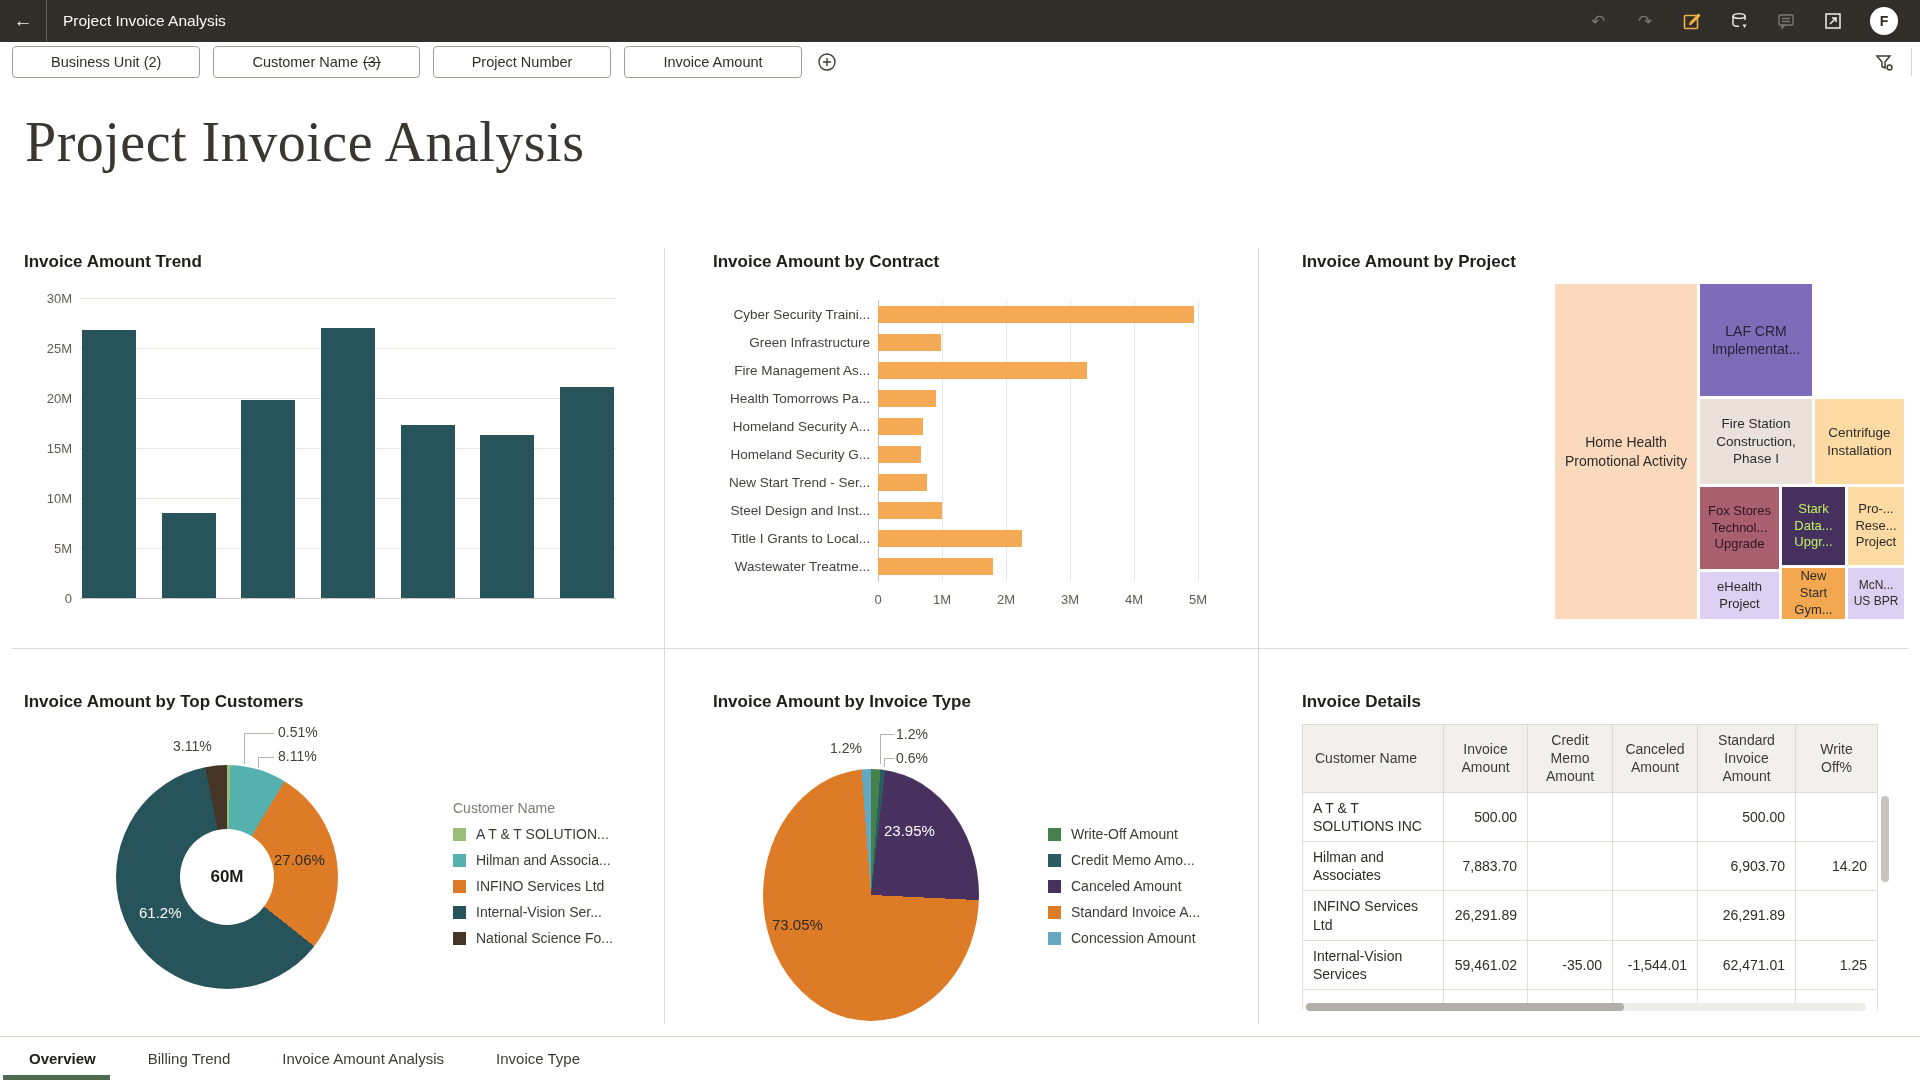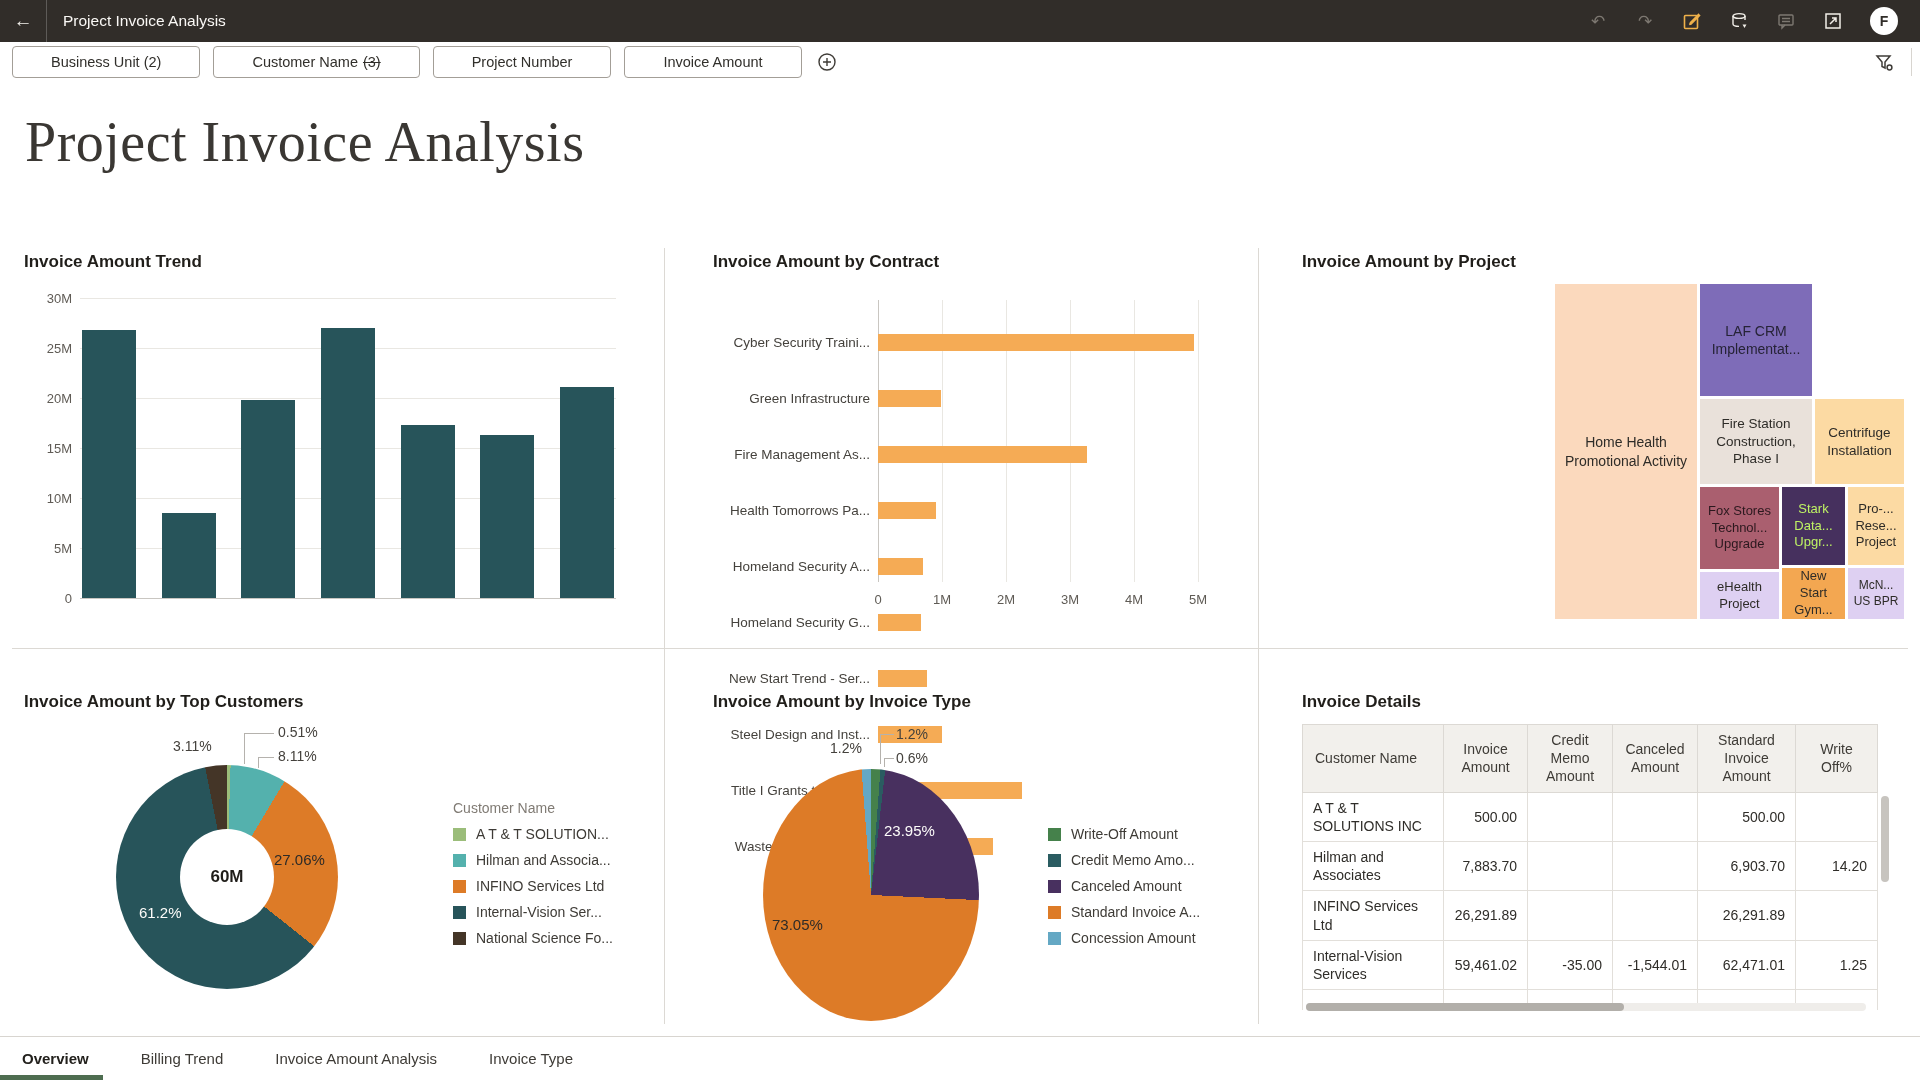--- a/index.html
+++ b/index.html
@@ -48,21 +48,21 @@
   .ytick{position:absolute;left:-62px;width:54px;text-align:right;font-size:13px;color:#5f5b55;
          transform:translateY(-50%);}
   .bars{position:absolute;left:0;top:0;width:100%;height:100%;display:flex;
         align-items:flex-end;justify-content:space-between;padding:0 2px;box-sizing:border-box;}
   .bar{width:54px;background:#27545a;cursor:pointer;}
   
   .contract-grid{position:absolute;left:178px;top:52px;width:322px;height:282px;}
   .gridline-v{position:absolute;top:0;height:100%;width:1px;background:#e9e7e2;}
   .gridline-v.zero{background:#c9c6c1;}
   .contract-rows{position:absolute;left:0;top:52px;width:510px;}
-  .crow{display:flex;align-items:center;height:28px;margin-top:28px;}
+  .crow{display:flex;align-items:center;height:28px;}
   .cat{width:170px;text-align:right;padding-right:8px;font-size:13.5px;color:#45423d;
        white-space:nowrap;overflow:hidden;flex:none;}
   .bar-h{height:17px;background:#f5ab55;cursor:pointer;}
   .xtick{position:absolute;top:344px;transform:translateX(-50%);font-size:13px;color:#5f5b55;}
   
   .treemap{position:absolute;left:0;top:35px;width:613px;height:337px;}
   .tile{position:absolute;display:flex;align-items:center;justify-content:center;text-align:center;
         border:1px solid #fff;box-sizing:border-box;padding:4px;line-height:1.3;cursor:pointer;
         overflow:hidden;}
   
@@ -88,21 +88,21 @@
   table.det td{border:1px solid #e2dfda;padding:6px 10px;height:36px;line-height:1.3;}
   td.num{text-align:right;}
   .hscroll{position:absolute;left:14px;top:343px;width:560px;height:8px;background:#efedea;
            border-radius:4px;}
   .hscroll-thumb{width:318px;height:8px;background:#b2afaa;border-radius:4px;cursor:pointer;}
   .vscroll-thumb{position:absolute;left:589px;top:136px;width:8px;height:86px;background:#c7c4bf;
                  border-radius:4px;cursor:pointer;}
   
   .tabbar{position:absolute;left:0;top:1036px;width:1920px;height:44px;background:#fff;
           border-top:1px solid #d8d5d0;display:flex;align-items:stretch;
-          padding-left:22px;gap:52px;box-sizing:border-box;}
+          padding-left:29px;gap:52px;box-sizing:border-box;}
   .tab{display:flex;align-items:center;font-size:15px;color:#3e3b36;position:relative;cursor:pointer;
        white-space:nowrap;}
   .tab.active{font-weight:700;color:#23211d;}
   .tab.active::after{content:"";position:absolute;left:-26px;right:-14px;bottom:0;height:5px;background:#4e6d50;}
 </style>
 </head>
 <body>
 
 <div class="page">
 

